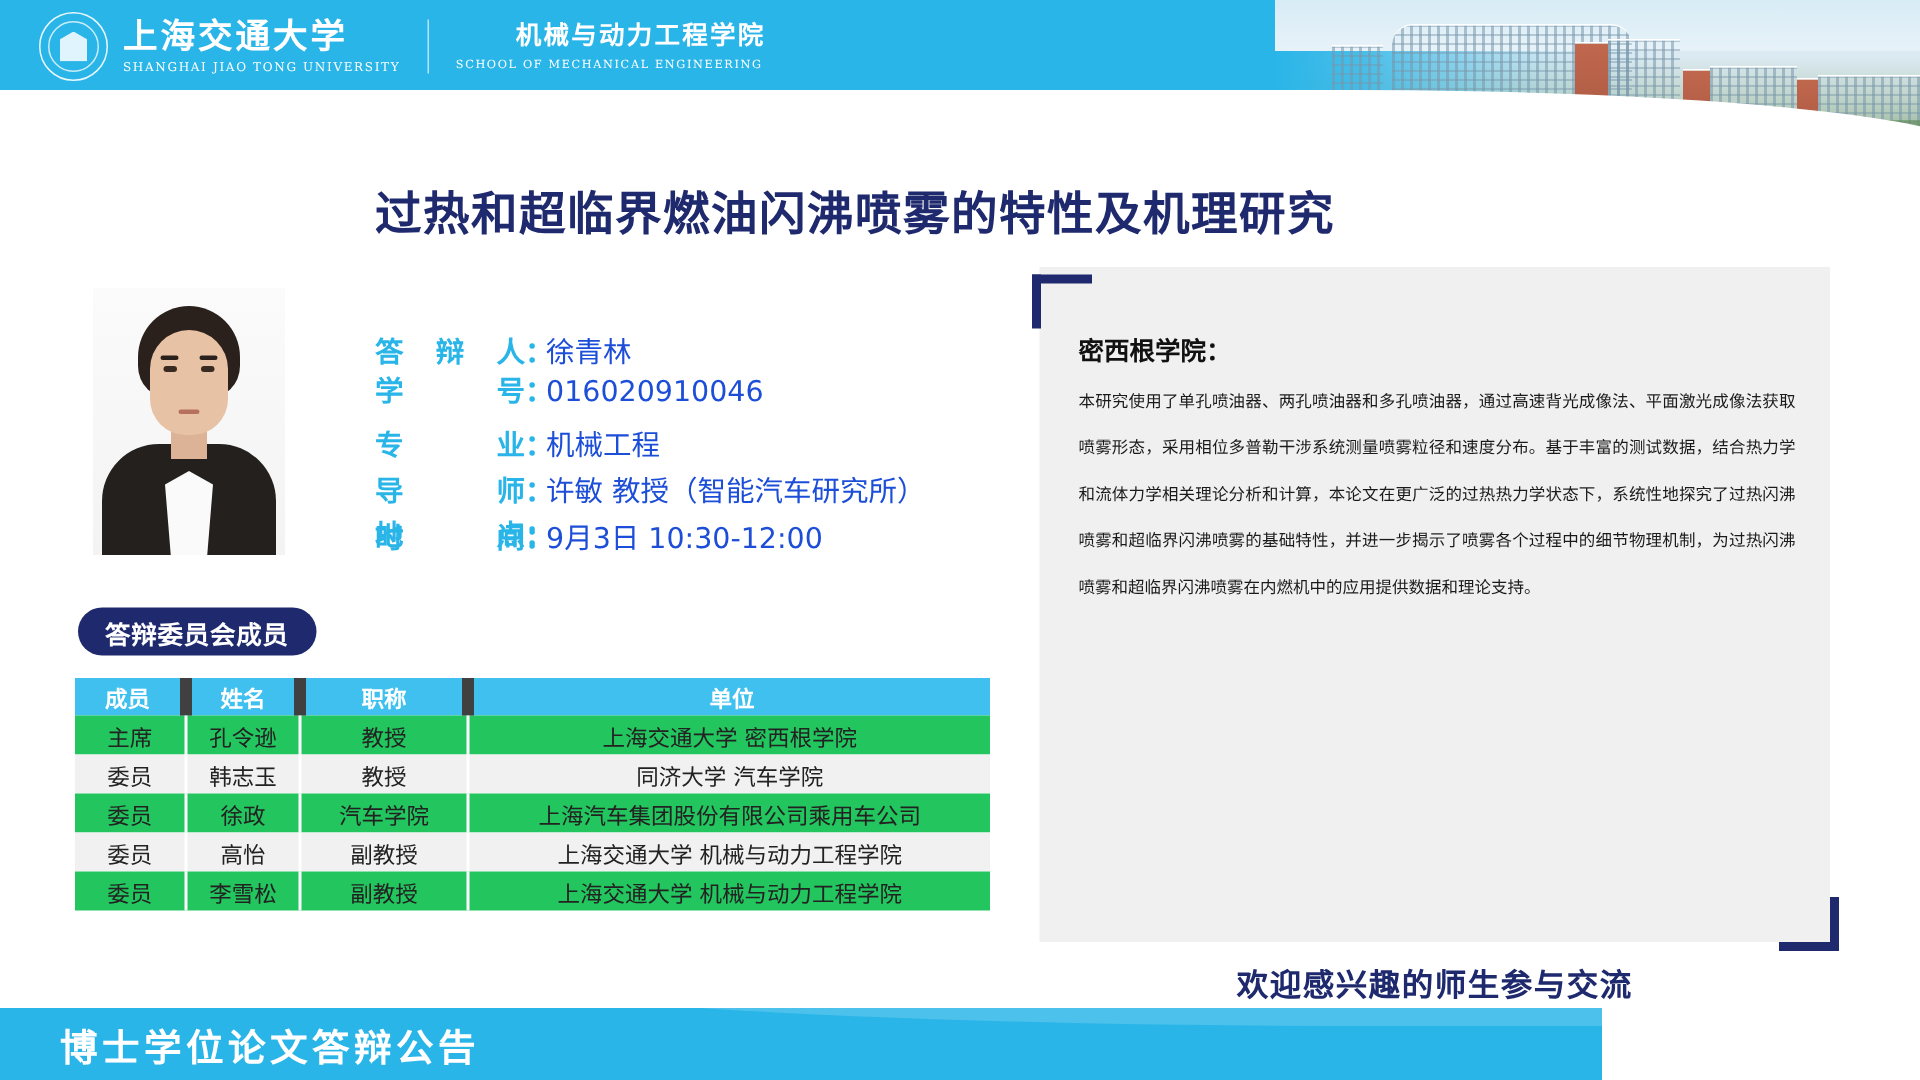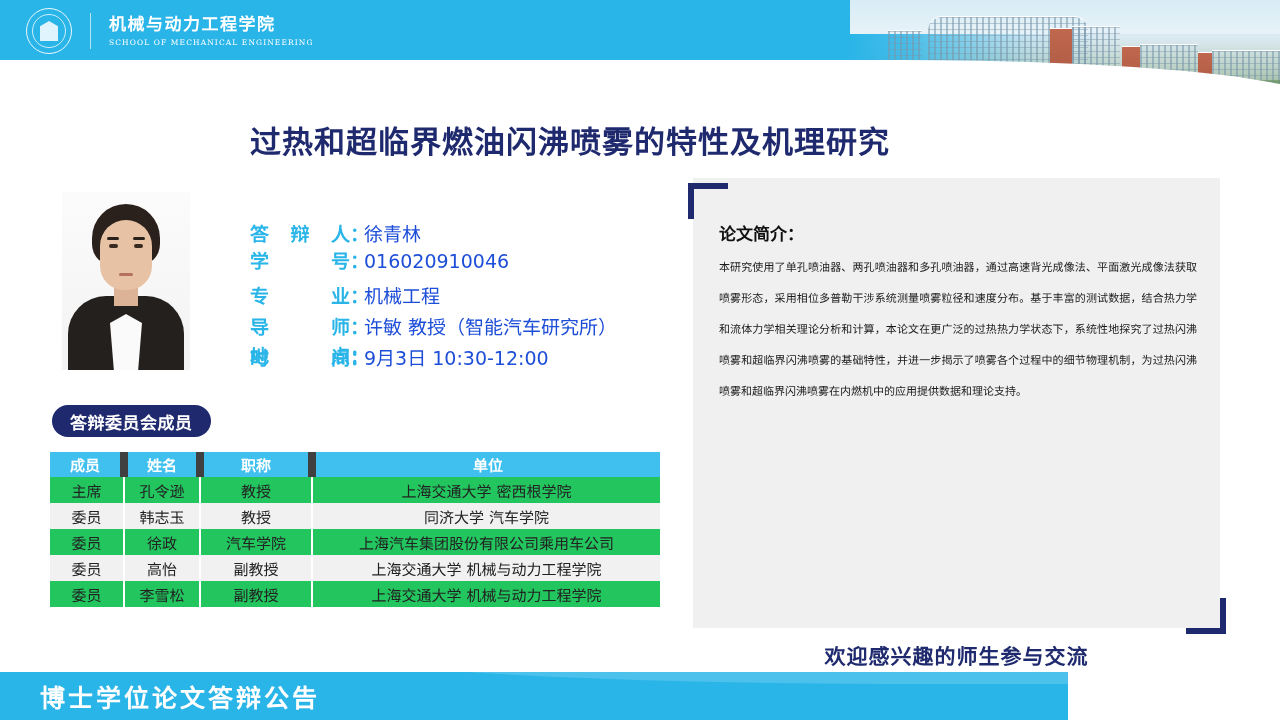--- a/index.html
+++ b/index.html
@@ -132,20 +132,21 @@
     background: rgba(255,255,255,.65);
     margin: 0 8px;
     flex: none;
   }
   .school-cn {
     color: #ffffff;
     font-size: 17px;
     font-weight: 700;
     letter-spacing: 1.5px;
     line-height: 1;
+    margin-left: 40px;
   }
   .school-en {
     color: #ffffff;
     font-size: 7.5px;
     letter-spacing: 1.1px;
     line-height: 1;
     margin-top: 6px;
     font-family: "DejaVu Serif", "Liberation Serif", serif;
   }
 
@@ -414,20 +415,24 @@
     <div class="trees"></div>
   </div>
 
   <div class="header-curve">
     <div class="curve-flat"></div>
     <div class="curve-round"></div>
   </div>
 
   <div class="logo-wrap">
     <div class="logo-seal"></div>
+    <div>
+      <div class="logo-cn">上海交通大学</div>
+      <div class="logo-en">SHANGHAI JIAO TONG UNIVERSITY</div>
+    </div>
     <div class="logo-div"></div>
     <div>
       <div class="school-cn">机械与动力工程学院</div>
       <div class="school-en">SCHOOL OF MECHANICAL ENGINEERING</div>
     </div>
   </div>
 </div>
 
 <div class="page-title">过热和超临界燃油闪沸喷雾的特性及机理研究</div>
 
@@ -546,21 +551,21 @@
         <td>委员</td>
         <td>李雪松</td>
         <td>副教授</td>
         <td>上海交通大学 机械与动力工程学院</td>
       </tr>
     </tbody>
 </table>
 
 <div class="abs-panel">
   <div class="abs-inner">
-    <div class="abs-title">论文简介：</div>
+    <div class="abs-title">密西根学院：</div>
     <div class="abs-body">本研究使用了单孔喷油器、两孔喷油器和多孔喷油器，通过高速背光成像法、平面激光成像法获取喷雾形态，采用相位多普勒干涉系统测量喷雾粒径和速度分布。基于丰富的测试数据，结合热力学和流体力学相关理论分析和计算，本论文在更广泛的过热热力学状态下，系统性地探究了过热闪沸喷雾和超临界闪沸喷雾的基础特性，并进一步揭示了喷雾各个过程中的细节物理机制，为过热闪沸喷雾和超临界闪沸喷雾在内燃机中的应用提供数据和理论支持。</div>
   </div>
 </div>
 <div class="corner tl"></div>
 <div class="corner br"></div>
 
 <div class="welcome">欢迎感兴趣的师生参与交流</div>
 
 <div class="footer">
   <div class="footer-bar"></div>

